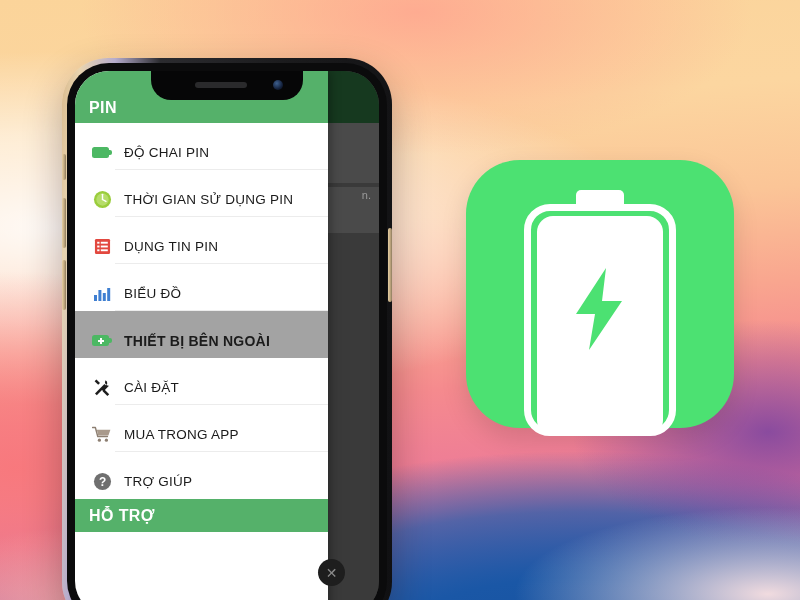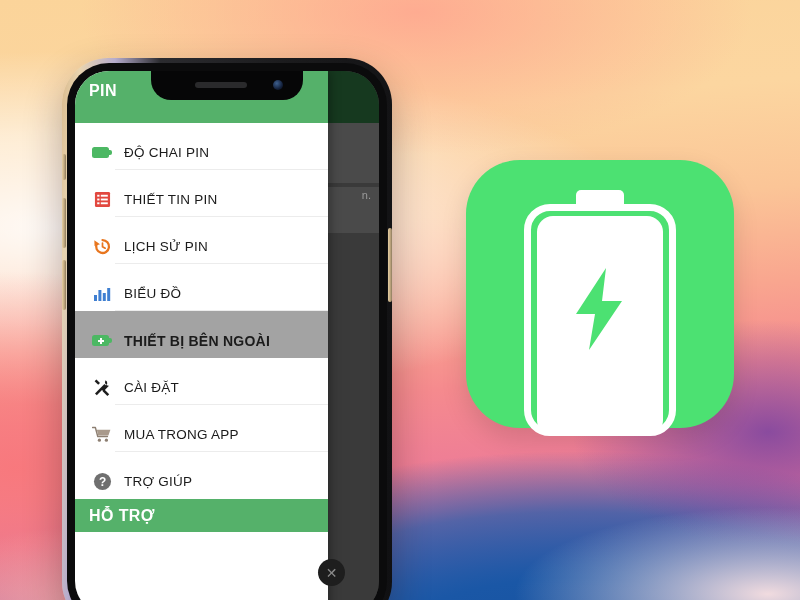--- a/index.html
+++ b/index.html
@@ -131,21 +131,21 @@
   
   #drawer{
     position:absolute;left:0;top:0;bottom:0;width:253px;background:#fff;overflow:hidden;z-index:6;
     box-shadow:2px 0 10px rgba(0,0,0,.35);
   }
   .sec-head{
     background:#55b16a;color:#fff;font-size:16px;font-weight:bold;
     letter-spacing:.4px;display:flex;align-items:flex-end;
     padding:0 14px 7px 14px;box-sizing:border-box;
   }
-  .sec-head.first{height:52px;padding-bottom:23px;}
+  .sec-head.first{height:52px;padding-bottom:6px;}
   .sec-head.mid{height:33px;align-items:center;padding-bottom:0;}
   .row{
     height:47px;display:flex;align-items:center;padding:12px 0 0 14px;
     box-sizing:border-box;background:#fff;position:relative;
   }
   .row.sel{background:#a3a3a3;}
   .row .sep{
     position:absolute;left:40px;right:0;bottom:0;height:1px;background:#ececec;
   }
   .ico{width:26px;height:22px;flex:0 0 26px;display:flex;align-items:center;justify-content:center;margin-right:9px;}
@@ -215,48 +215,49 @@
           <span class="ico">
             <span class="batt-ico">
               <span class="body" style="background:#4cb863"></span>
               <span class="cap" style="background:#4cb863"></span>
             </span>
           </span>
           <span class="lbl">ĐỘ CHAI PIN</span>
           <span class="sep"></span>
         </div>
 
+        <div class="row">
+          <span class="ico">
+            <svg width="19" height="19" viewBox="0 0 20 20">
+              <circle cx="10" cy="10" r="9" fill="#9acd3c"></circle>
+              <circle cx="10" cy="10" r="6.5" fill="#b6dd6a"></circle>
+              <path d="M10 10 L10 4.6" stroke="#fff" stroke-width="1.5" stroke-linecap="round"></path>
+              <path d="M10 10 L13.6 12" stroke="#fff" stroke-width="1.5" stroke-linecap="round"></path>
+            </svg>
+          </span>
+          <span class="lbl">THỜI GIAN SỬ DỤNG PIN</span>
+          <span class="sep"></span>
+        </div>
 
         <div class="row">
           <span class="ico">
             <svg width="17" height="17" viewBox="0 0 18 18">
               <rect x="1" y="1" width="16" height="16" rx="1.5" fill="#e2483f"></rect>
               <rect x="3.4" y="4" width="2.4" height="2" fill="#fff"></rect>
               <rect x="7.2" y="4" width="7.4" height="2" fill="#fff"></rect>
               <rect x="3.4" y="8" width="2.4" height="2" fill="#fff"></rect>
               <rect x="7.2" y="8" width="7.4" height="2" fill="#fff"></rect>
               <rect x="3.4" y="12" width="2.4" height="2" fill="#fff"></rect>
               <rect x="7.2" y="12" width="7.4" height="2" fill="#fff"></rect>
             </svg>
           </span>
-          <span class="lbl">THIẾT TIN PIN</span>
-          <span class="sep"></span>
-        </div>
-
-        <div class="row">
-          <span class="ico">
-            <svg width="19" height="19" viewBox="0 0 20 20">
-              <path d="M10 3.2 A6.8 6.8 0 1 1 3.9 7.1" fill="none" stroke="#e8761f" stroke-width="2.4" stroke-linecap="round"></path>
-              <polygon points="1.4,3.4 7.4,7.6 1.6,9.4" fill="#e8761f"></polygon>
-              <path d="M10 6.4 L10 10.2 L12.8 11.8" fill="none" stroke="#e8761f" stroke-width="1.8" stroke-linecap="round"></path>
-            </svg>
-          </span>
-          <span class="lbl">LỊCH SỬ PIN</span>
-          <span class="sep"></span>
-        </div>
+          <span class="lbl">DỤNG TIN PIN</span>
+          <span class="sep"></span>
+        </div>
+
 
         <div class="row">
           <span class="ico">
             <svg width="18" height="16" viewBox="0 0 18 16">
               <rect x="1" y="9" width="3" height="6" fill="#3f7fd1"></rect>
               <rect x="5.4" y="4" width="3" height="11" fill="#3f7fd1"></rect>
               <rect x="9.8" y="7" width="3" height="8" fill="#3f7fd1"></rect>
               <rect x="14.2" y="2" width="3" height="13" fill="#3f7fd1"></rect>
             </svg>
           </span>

